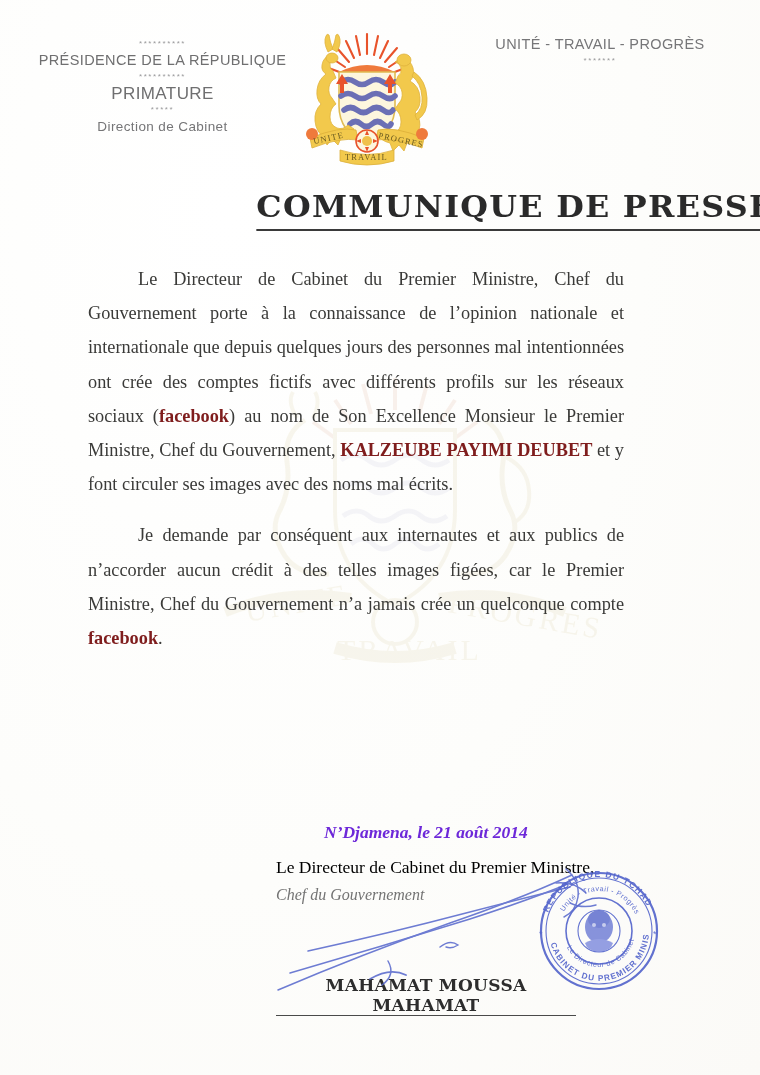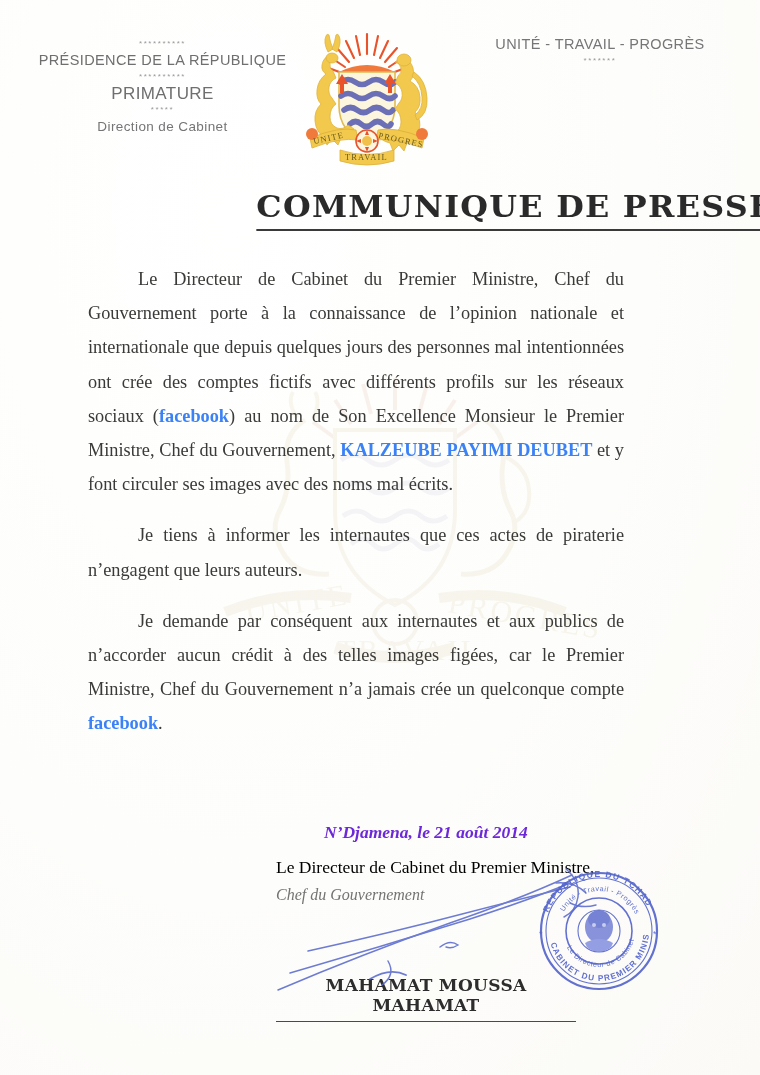--- a/index.html
+++ b/index.html
@@ -103,21 +103,21 @@
   .para {
     text-align: justify;
     text-justify: inter-word;
     font-size: 18.3px;
     line-height: 34.2px;
     color: #3a3a38;
     margin: 0 0 17px 0;
     text-indent: 50px;
   }
   .para:last-child { margin-bottom: 0; }
-  .para b { font-weight: 700; color: #3b82f6; }
+  .para b { font-weight: 700; color: #7f1d1d; }
 
   
   .watermark {
     position: absolute;
     left: 185px;
     top: 360px;
     width: 420px;
     height: 330px;
     opacity: 0.085;
     pointer-events: none;
@@ -154,21 +154,21 @@
     position: absolute;
     left: 0;
     top: 155px;
     width: 300px;
     text-align: center;
     font-family: "DejaVu Serif", serif;
     font-weight: 700;
     font-size: 17px;
     letter-spacing: 0.3px;
     color: #2d2d2d;
-    padding-bottom: 6px;
+    padding-bottom: 0;
     border-bottom: 1.6px solid #4a4a4a;
     display: inline-block;
   }
 
   
   .signature-ink {
     position: absolute;
     left: 270px;
     top: 855px;
     width: 420px;
@@ -307,21 +307,20 @@
     </svg>
   </div>
 </div>
 
 <div class="title-wrap">
   <span class="doc-title">COMMUNIQUE DE PRESSE</span>
 </div>
 
 <div class="body-text">
   <p class="para"><span>Le Directeur de Cabinet du Premier Ministre, Chef du Gouvernement porte à la connaissance de l’opinion nationale et internationale que depuis quelques jours des personnes mal intentionnées ont crée des comptes fictifs avec différents profils sur les réseaux sociaux (</span><b>facebook</b><span>) au nom de Son Excellence Monsieur le Premier Ministre, Chef du Gouvernement, </span><b>KALZEUBE PAYIMI DEUBET</b><span> et y font circuler ses images avec des noms mal écrits.</span></p>
-  <p class="para"><span>Je tiens à informer les internautes que ces actes de piraterie n’engagent que leurs auteurs.</span></p>
   <p class="para"><span>Je demande par conséquent aux internautes et aux publics de n’accorder aucun crédit à des telles images figées, car le Premier Ministre, Chef du Gouvernement n’a jamais crée un quelconque compte </span><b>facebook</b><span>.</span></p>
 </div>
 
 <div class="sig-block">
   <div class="sig-date">N’Djamena, le 21 août 2014</div>
   <div class="sig-role1">Le Directeur de Cabinet du Premier Ministre,</div>
   <div class="sig-role2">Chef du Gouvernement</div>
   <span class="sig-name">MAHAMAT MOUSSA MAHAMAT</span>
 </div>
 

